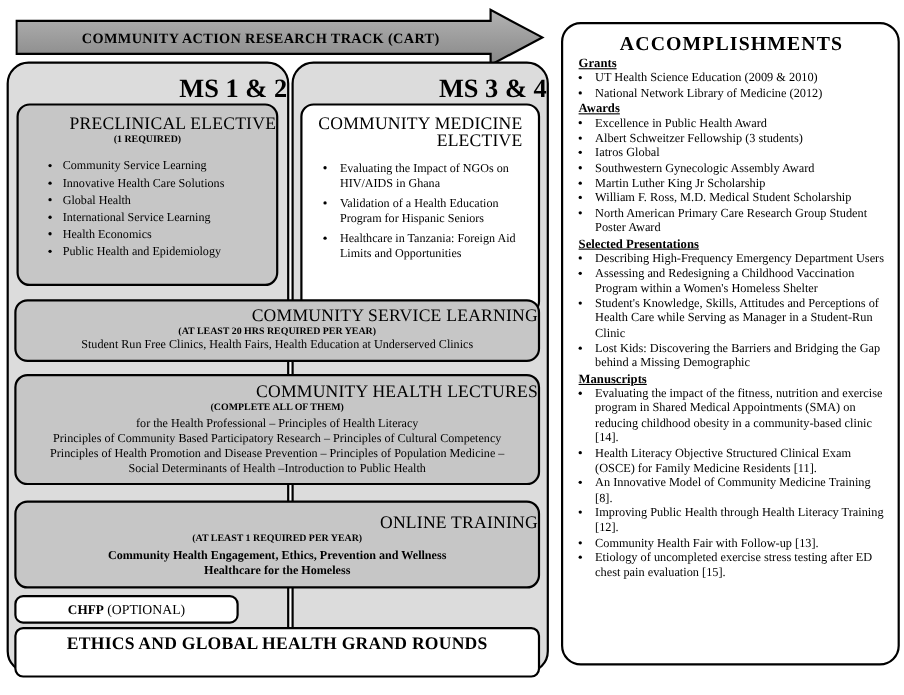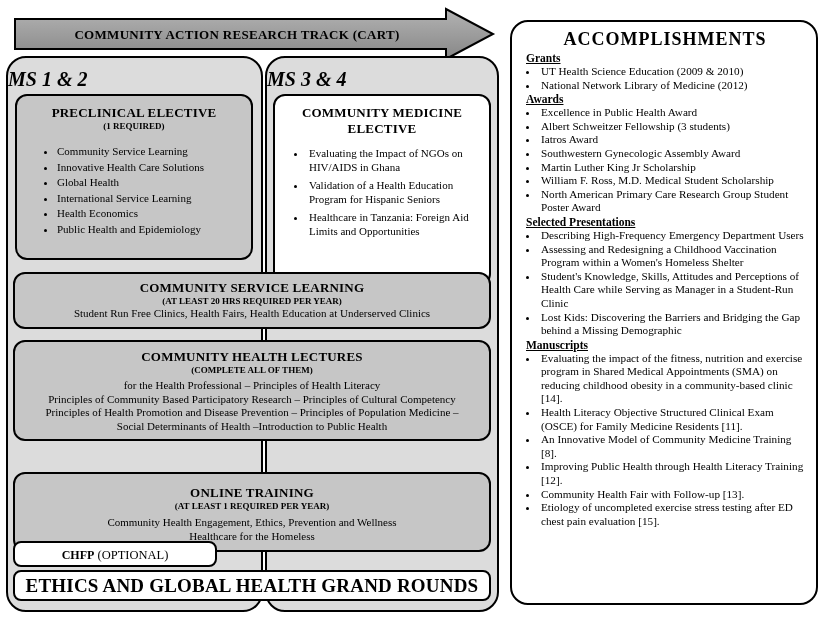--- a/index.html
+++ b/index.html
@@ -22,26 +22,26 @@
     text-align: center; font-weight: bold; font-size: 13px; letter-spacing: .3px;
   }
 
   
   .col {
     position: absolute; top: 56px; height: 556px;
     background: #dcdcdc; border: 2px solid #000; border-radius: 20px;
   }
   .col1 { left: 6px;  width: 257px; }
   .col2 { left: 265px; width: 234px; }
-  .col-title { text-align: left; font-weight: bold; font-size: 20px; margin-top: 10px; font-style: italic; }
+  .col-title { text-align: right; font-weight: bold; font-size: 24px; margin-top: 10px; }
 
   
   .box-gray  { position: absolute; background: #c6c6c6; border: 2px solid #000; border-radius: 12px; text-align: center; }
   .box-white { position: absolute; background: #ffffff; border: 2px solid #000; border-radius: 12px; text-align: center; }
-  .box-title    { font-weight: bold; font-size: 13px; letter-spacing: .2px; line-height: 16px; }
+  .box-title    { font-weight: normal; font-size: 16px; letter-spacing: .2px; line-height: 16px; text-align: right; }
   .box-subtitle { font-weight: bold; font-size: 9px;  line-height: 11px; }
   .box-lines div, .box-body { font-size: 11px; line-height: 13.5px; }
 
   
   .preclinical { left: 15px; top: 94px; width: 238px; height: 166px; padding-top: 9px; }
   .pre-list {
     list-style: disc outside; text-align: left;
     margin-top: 12px; padding-left: 40px;
   }
   .pre-list li { font-size: 11px; line-height: 15.5px; }
@@ -49,31 +49,31 @@
   
   .commed { left: 273px; top: 94px; width: 218px; height: 192px; padding: 9px 14px 0 14px; }
   .commed .box-title { line-height: 16px; }
   .cm-list { list-style: disc outside; text-align: left; margin-top: 10px; padding-left: 18px; }
   .cm-list li { font-size: 11px; line-height: 13.5px; margin-bottom: 5px; padding-left: 2px; }
 
   
   .csl { left: 13px; top: 272px; width: 478px; height: 57px; padding-top: 6px; }
   .chl { left: 13px; top: 340px; width: 478px; height: 101px; padding-top: 7px; }
   .chl .box-lines { margin-top: 3px; }
-  .ot  { left: 13px; top: 472px; width: 478px; height: 80px; padding-top: 11px; }
+  .ot  { left: 13px; top: 455px; width: 478px; height: 80px; padding-top: 11px; }
   .ot .box-lines { margin-top: 3px; }
-  .ot .box-lines div { line-height: 14px; }
+  .ot .box-lines div { line-height: 14px; font-weight: bold; }
 
   
   .chfp { left: 13px; top: 541px; width: 204px; height: 26px; border-radius: 8px; line-height: 22px; }
   .chfp .strong { font-weight: bold; font-size: 12px; }
   .chfp .rest   { font-size: 12.5px; }
   .ethics {
-    left: 13px; top: 570px; width: 478px; height: 31px; border-radius: 8px;
-    font-weight: bold; font-size: 19px; line-height: 27px; letter-spacing: .2px;
+    left: 13px; top: 570px; width: 478px; height: 46px; border-radius: 8px;
+    font-weight: bold; font-size: 16px; line-height: 27px; letter-spacing: .2px;
   }
 
   
   .acc {
     position: absolute; left: 510px; top: 20px; width: 308px; height: 585px;
     background: #fff; border: 2px solid #000; border-radius: 18px;
     padding: 7px 12px 6px 14px; text-align: left;
   }
   .acc-title { text-align: center; font-weight: bold; font-size: 18px; letter-spacing: 1px; margin-bottom: 1px; }
   .acc-head { font-weight: bold; text-decoration: underline; font-size: 11.5px; line-height: 14px; }
@@ -171,21 +171,21 @@
 
     <li>UT Health Science Education (2009 &amp; 2010)</li>
         <li>National Network Library of Medicine (2012)</li>
       </ul>
 
     <div class="acc-head">Awards</div>
     <ul class="acc-list">
 
     <li>Excellence in Public Health Award</li>
         <li>Albert Schweitzer Fellowship (3 students)</li>
-        <li>Iatros Award</li>
+        <li>Iatros Global</li>
         <li>Southwestern Gynecologic Assembly Award</li>
         <li>Martin Luther King Jr Scholarship</li>
         <li>William F. Ross, M.D. Medical Student Scholarship</li>
         <li>North American Primary Care Research Group Student Poster Award</li>
       </ul>
 
     <div class="acc-head">Selected Presentations</div>
     <ul class="acc-list">
 
     <li>Describing High-Frequency Emergency Department Users</li>

